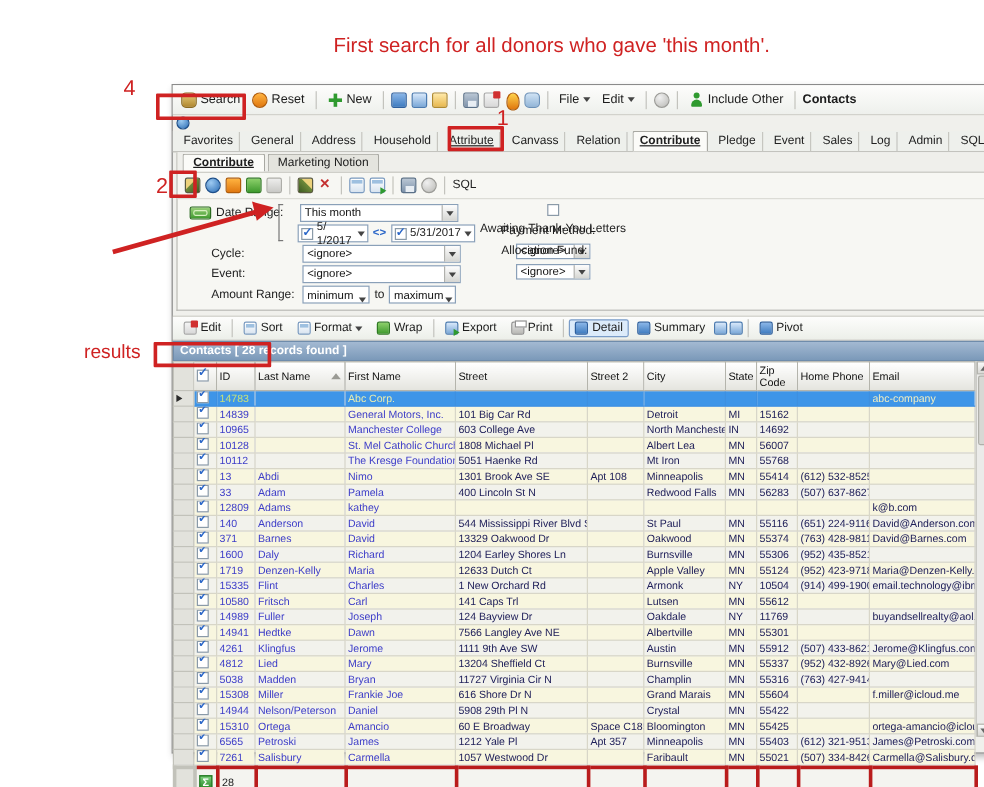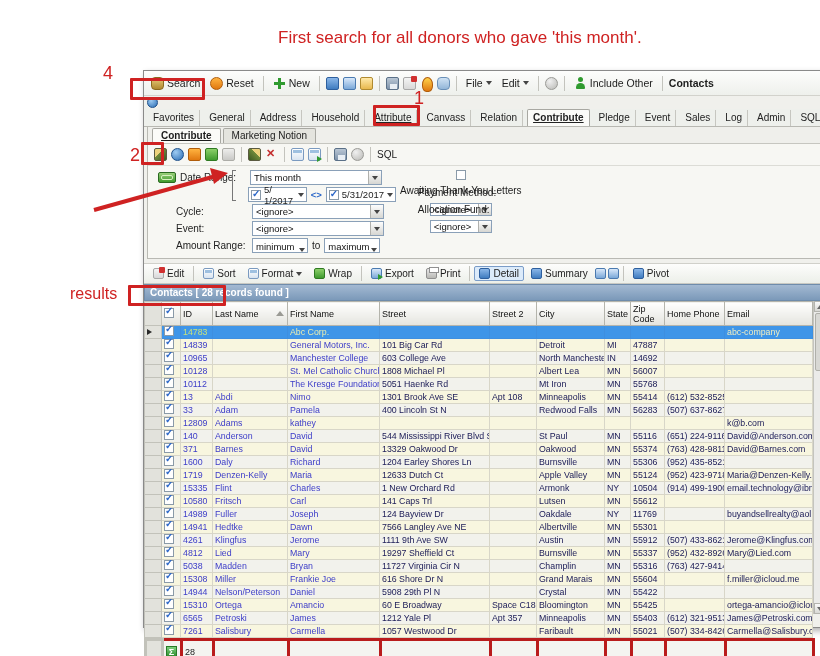--- a/index.html
+++ b/index.html
@@ -431,21 +431,21 @@
             <tr class="y">
               <td class="selcol"></td>
               <td><span class="cb checked"></span></td>
               <td class="link c-id">14839</td>
               <td class="link"></td>
               <td class="link">General Motors, Inc.</td>
               <td>101 Big Car Rd</td>
               <td></td>
               <td>Detroit</td>
               <td>MI</td>
-              <td>47887</td>
+              <td>15162</td>
               <td></td>
               <td></td>
             </tr>
             <tr class="w">
               <td class="selcol"></td>
               <td><span class="cb checked"></span></td>
               <td class="link c-id">10965</td>
               <td class="link"></td>
               <td class="link">Manchester College</td>
               <td>603 College Ave</td>
@@ -651,21 +651,21 @@
               <td>55912</td>
               <td>(507) 433-8621</td>
               <td>Jerome@Klingfus.com</td>
             </tr>
             <tr class="y">
               <td class="selcol"></td>
               <td><span class="cb checked"></span></td>
               <td class="link c-id">4812</td>
               <td class="link">Lied</td>
               <td class="link">Mary</td>
-              <td>19297 Sheffield Ct</td>
+              <td>13204 Sheffield Ct</td>
               <td></td>
               <td>Burnsville</td>
               <td>MN</td>
               <td>55337</td>
               <td>(952) 432-8926</td>
               <td>Mary@Lied.com</td>
             </tr>
             <tr class="w">
               <td class="selcol"></td>
               <td><span class="cb checked"></span></td>

